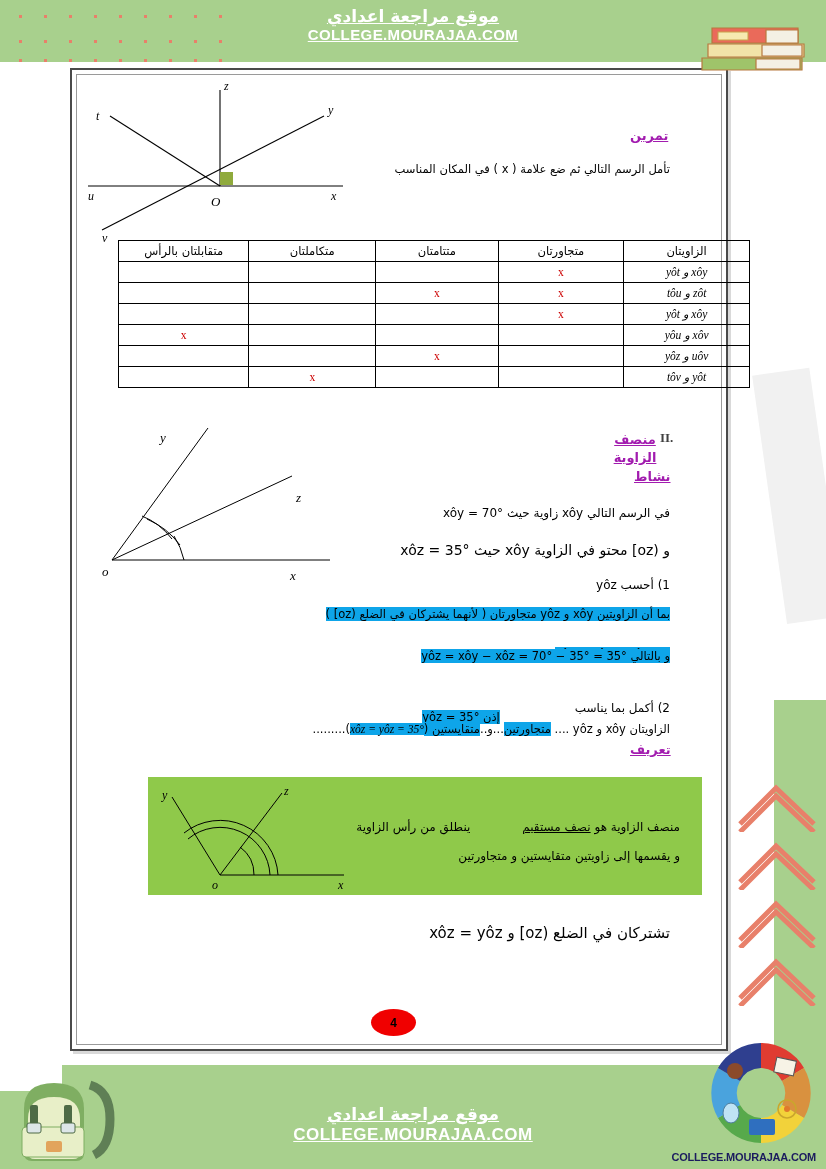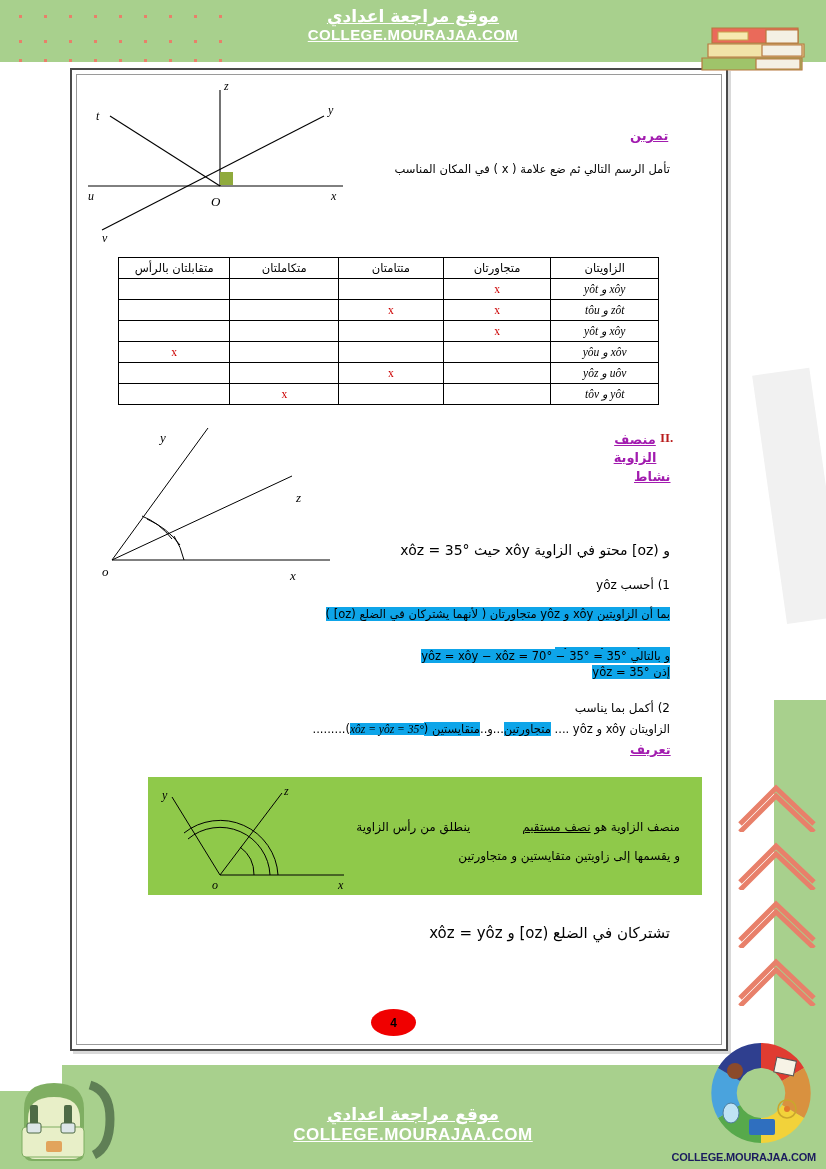--- a/index.html
+++ b/index.html
@@ -121,22 +121,22 @@
     color:#a21caf; font-weight:bold; text-decoration:underline;
     font-size:13px; direction:rtl;
     font-family:"DejaVu Sans", sans-serif;
   }
   .mathi { font-family:"Liberation Serif", serif; font-style:italic; }
 
   .abs { position:absolute; }
 
   
   table.angles {
-    position:absolute; left:118px; top:257px;
-    width:541px; border-collapse:collapse;
+    position:absolute; left:118px; top:240px;
+    width:632px; border-collapse:collapse;
     font-family:"DejaVu Sans", sans-serif;
   }
   table.angles td, table.angles th {
     border:1px solid #000; height:21px; text-align:center;
     font-size:11.5px; font-weight:normal; padding:0 4px;
   }
   table.angles th { direction:rtl; }
   td.mark { color:#cc0000; font-weight:bold; font-size:12px;
             font-family:"Liberation Serif", serif; }
   td.pair { font-family:"Liberation Serif", serif; font-style:italic;
@@ -354,24 +354,25 @@
         <td class="mark"></td>
         <td class="mark"></td>
         <td class="pair">yôt و tôv</td>
       </tr>
     </tbody>
   </table>
 
   <div class="abs" style="left:600px; top:430px; direction:rtl; width:70px; text-align:center;">
     <span class="redhead">منصف الزاوية</span>
   </div>
-  <div class="abs" style="left:660px; top:430px; font-size:13px; font-weight:bold; color:#b91c1c; font-family:'Liberation Serif',serif;">II.</div>
+  <div class="abs" style="left:660px; top:430px; font-size:13px; font-weight:bold; color:#404040; font-family:'Liberation Serif',serif;">II.</div>
 
   <div class="abs redhead" style="left:634px; top:469px;">نشاط</div>
 
+  <div class="abs rtl" style="left:375px; top:506px; width:295px; font-size:12px;">في الرسم التالي xôy زاوية  حيث xôy = 70°</div>
   <div class="abs rtl" style="left:370px; top:542px; width:300px; font-size:14px;">و (oz] محتو في الزاوية  xôy حيث xôz = 35°</div>
   <div class="abs rtl" style="left:570px; top:578px; width:100px; font-size:12px;">1) أحسب yôz</div>
 
   <div class="abs" style="left:80px; top:418px; width:270px; height:165px;">
     <svg viewBox="0 0 270 165" width="270" height="165">
       <line x1="32" y1="142" x2="250" y2="142" stroke="#000" stroke-width="1"></line>
       <line x1="32" y1="142" x2="128" y2="10" stroke="#000" stroke-width="1"></line>
       <line x1="32" y1="142" x2="212" y2="58" stroke="#000" stroke-width="1"></line>
       <path d="M92 121 A72 72 0 0 0 62 98" fill="none" stroke="#000" stroke-width="1"></path>
       <path d="M100 127 A82 82 0 0 0 67 101" fill="none" stroke="#000" stroke-width="1"></path>
@@ -385,21 +386,21 @@
 
   <div class="answer-line" style="left:252px; top:607px; width:418px;">
     <span class="hl">بما أن الزاويتين xôy و yôz متجاورتان ( لأنهما يشتركان في الضلع (oz] )</span>
   </div>
   <div class="answer-line" style="left:252px; top:647px; width:418px;">
     <span class="hl">فإن  xôz + yôz = xôy</span>
   </div>
   <div class="answer-line" style="left:252px; top:649px; width:418px;">
     <span class="hl">و بالتالي    yôz = xôy − xôz = 70° − 35° = 35°</span>
   </div>
-  <div class="answer-line" style="left:252px; top:665px; width:418px;">
+  <div class="answer-line" style="left:252px; top:710px; width:418px;text-align:center;">
     <span class="hl">إذن   yôz = 35°</span>
   </div>
 
   <div class="abs rtl" style="left:570px; top:701px; width:100px; font-size:12px;">2)  أكمل بما يناسب</div>
 
   <div class="abs rtl" style="left:195px; top:722px; width:475px; font-size:11.5px;">
     <span>الزاويتان xôy و yôz .... </span><span class="hl">متجاورتين</span><span>...و..</span><span class="hl">متقايستين (</span><span class="hl mathi">xôz = yôz = 35°</span><span>).........</span>
   </div>
 
   <div class="abs redhead" style="left:630px; top:742px;">تعريف</div>

